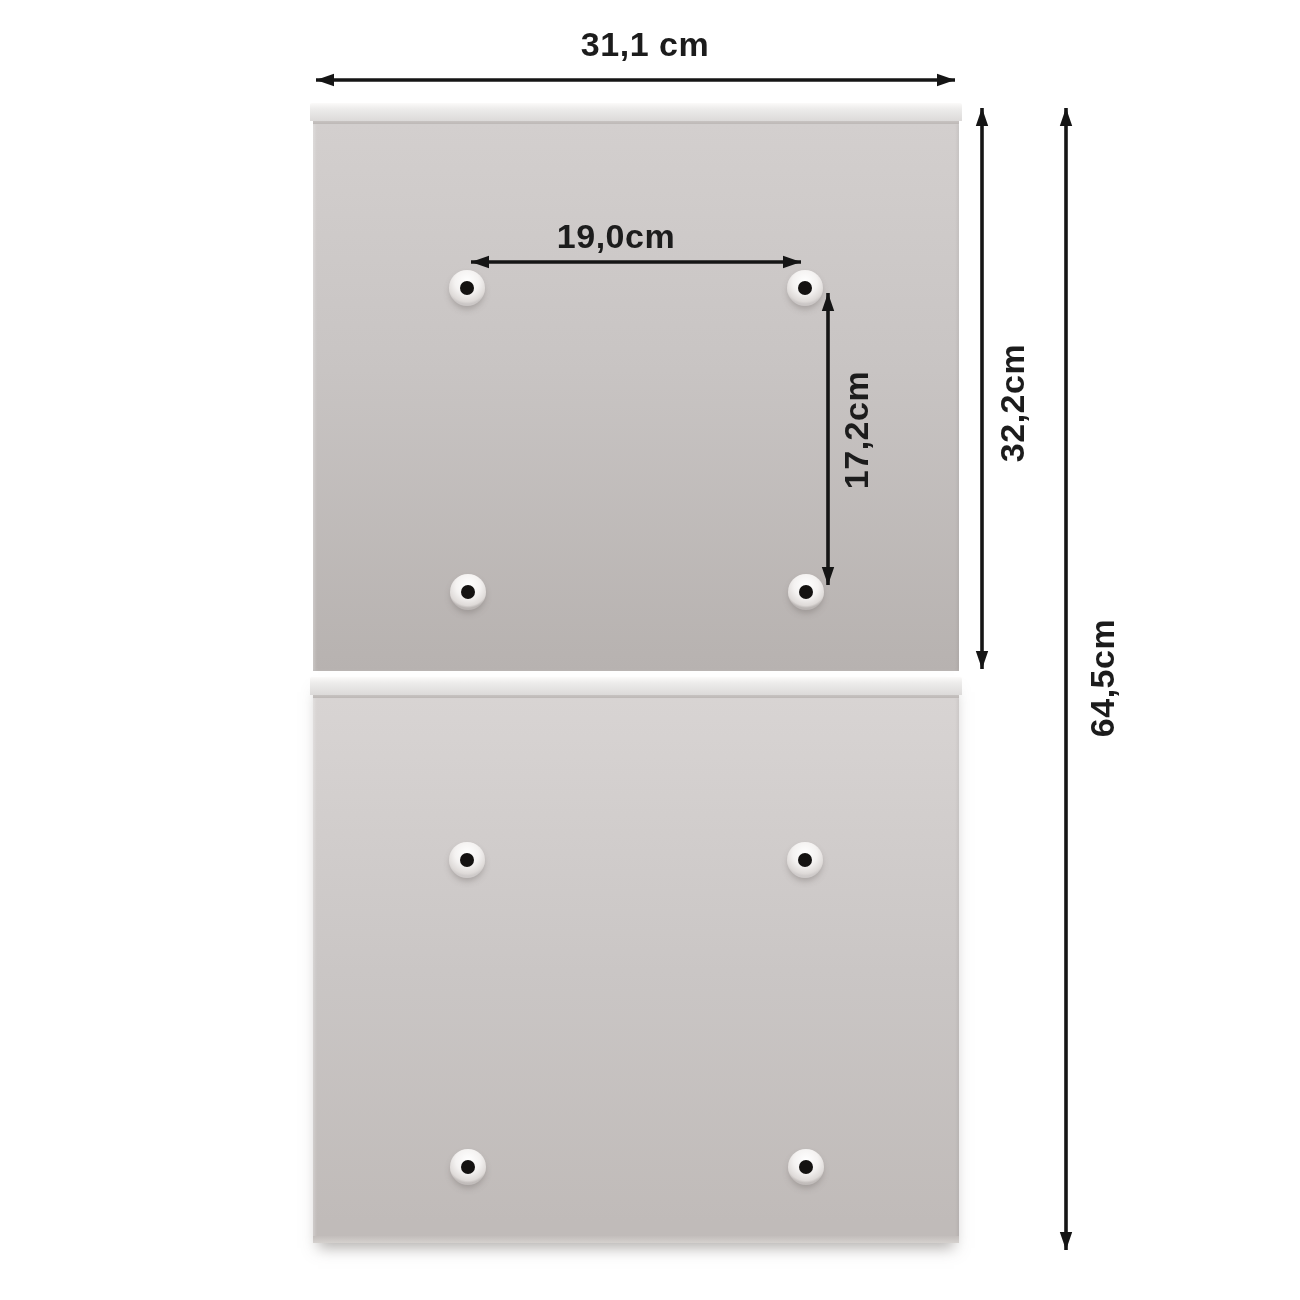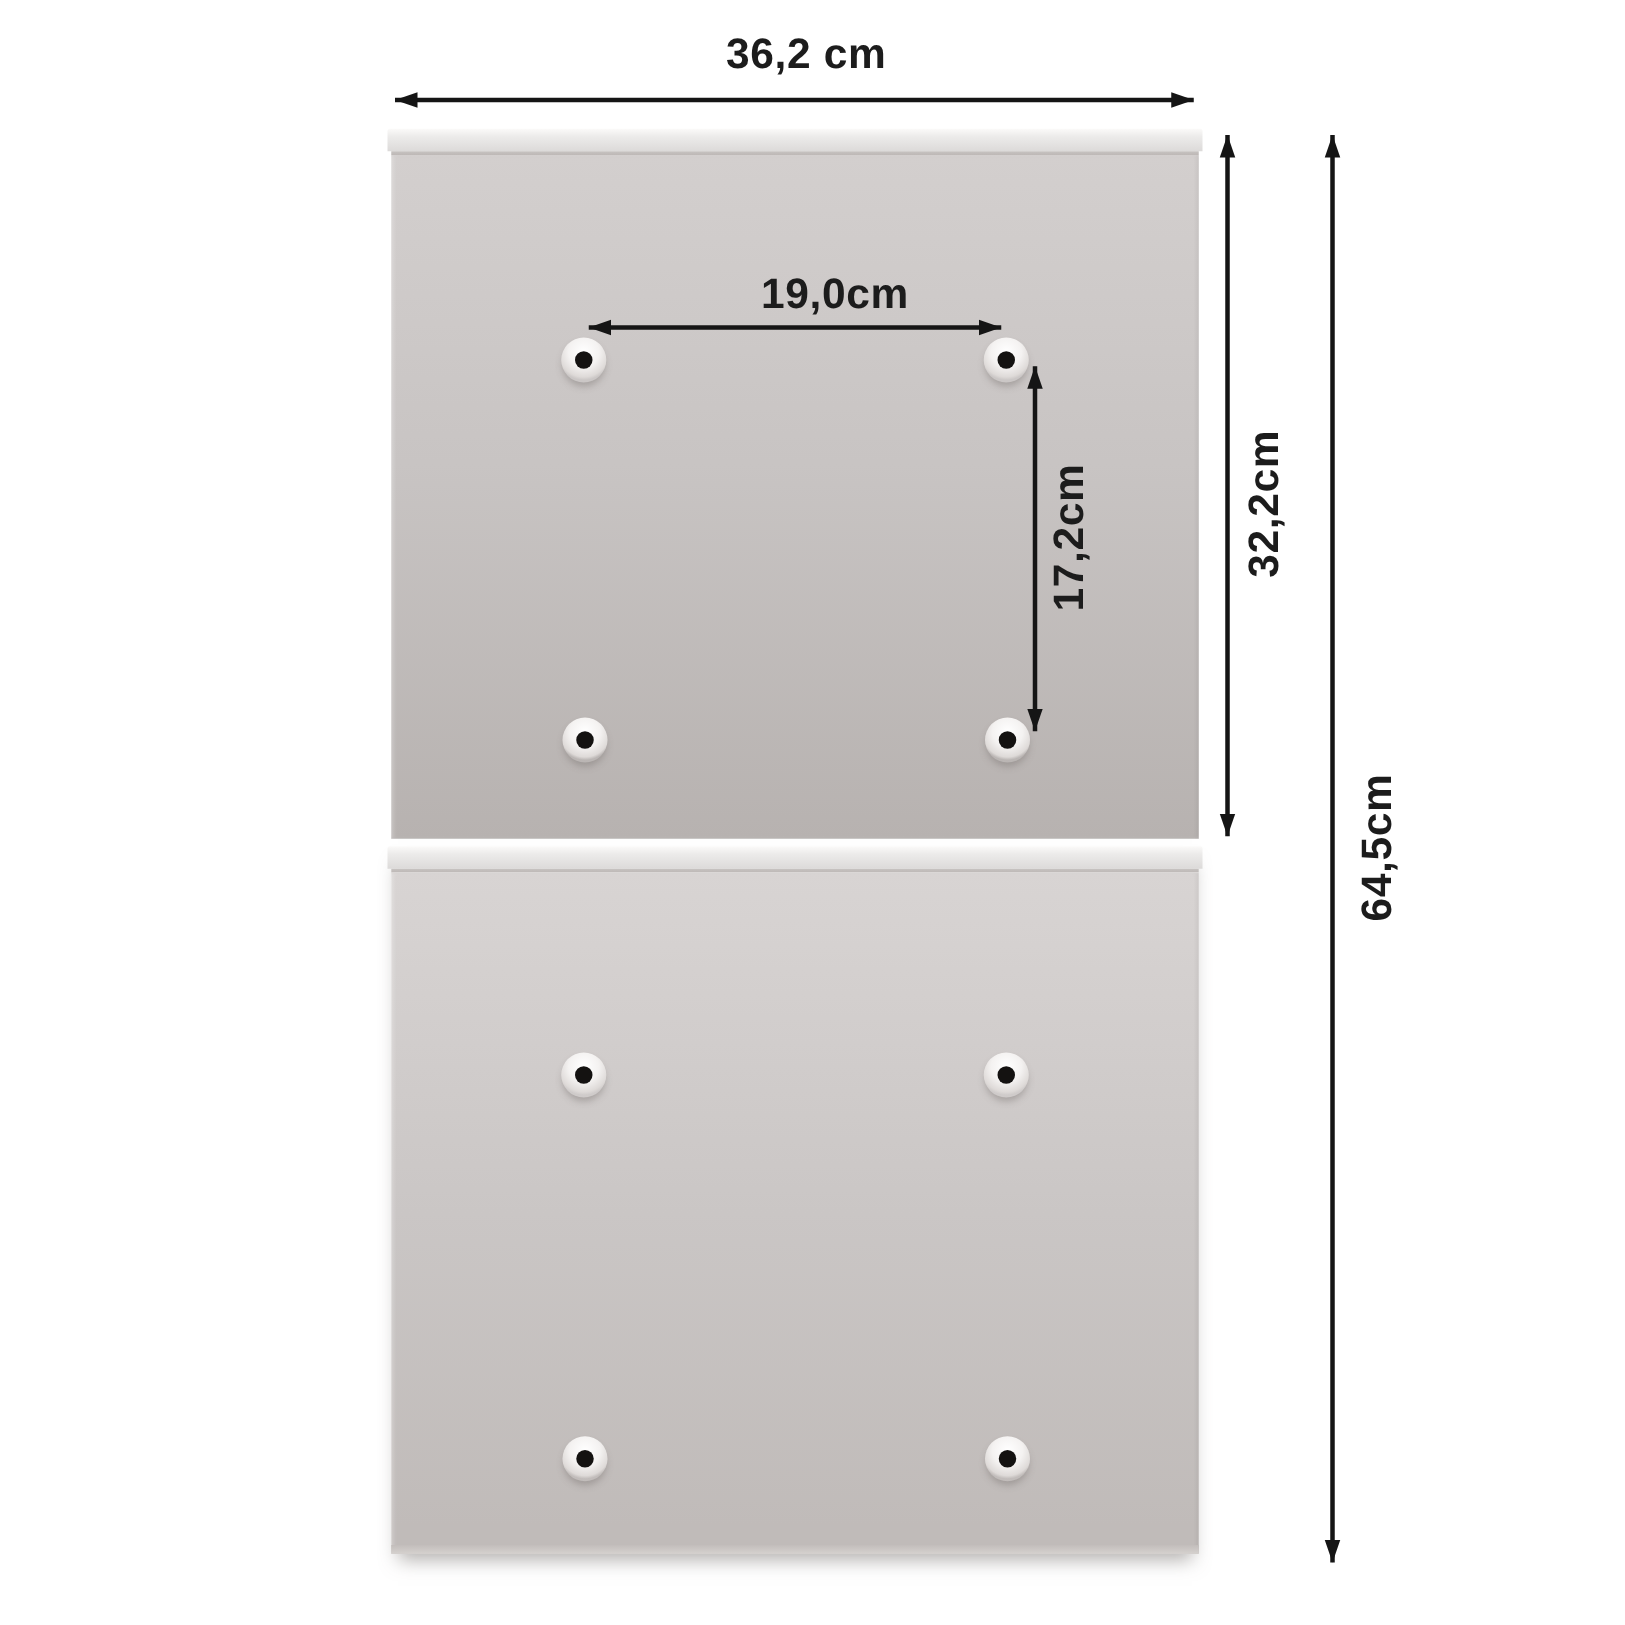--- a/index.html
+++ b/index.html
@@ -148,19 +148,19 @@
         <path d="M0,0.8 L18,7 L0,13.2 Z" fill="#151515"></path>
       </marker>
     </defs>
     <line x1="316" y1="80" x2="955" y2="80" marker-start="url(#ah)" marker-end="url(#ah)"></line>
     <line x1="471" y1="262" x2="801" y2="262" marker-start="url(#ah)" marker-end="url(#ah)"></line>
     <line x1="828" y1="293" x2="828" y2="585" marker-start="url(#ah)" marker-end="url(#ah)"></line>
     <line x1="982" y1="108" x2="982" y2="669" marker-start="url(#ah)" marker-end="url(#ah)"></line>
     <line x1="1066" y1="108" x2="1066" y2="1250" marker-start="url(#ah)" marker-end="url(#ah)"></line>
   </svg>
 
-  <div class="dim-label" style="left:645px; top:44px;">36,2 cm</div>
-  <div class="dim-label" style="left:668px; top:236px;">19,0cm</div>
+  <div class="dim-label" style="left:645px; top:44px;">31,1 cm</div>
+  <div class="dim-label" style="left:616px; top:236px;">19,0cm</div>
   <div class="dim-label vertical" style="left:856px; top:430px;">17,2cm</div>
   <div class="dim-label vertical" style="left:1012px; top:403px;">32,2cm</div>
   <div class="dim-label vertical" style="left:1102px; top:678px;">64,5cm</div>
 
 </div>
 
 </body></html>

